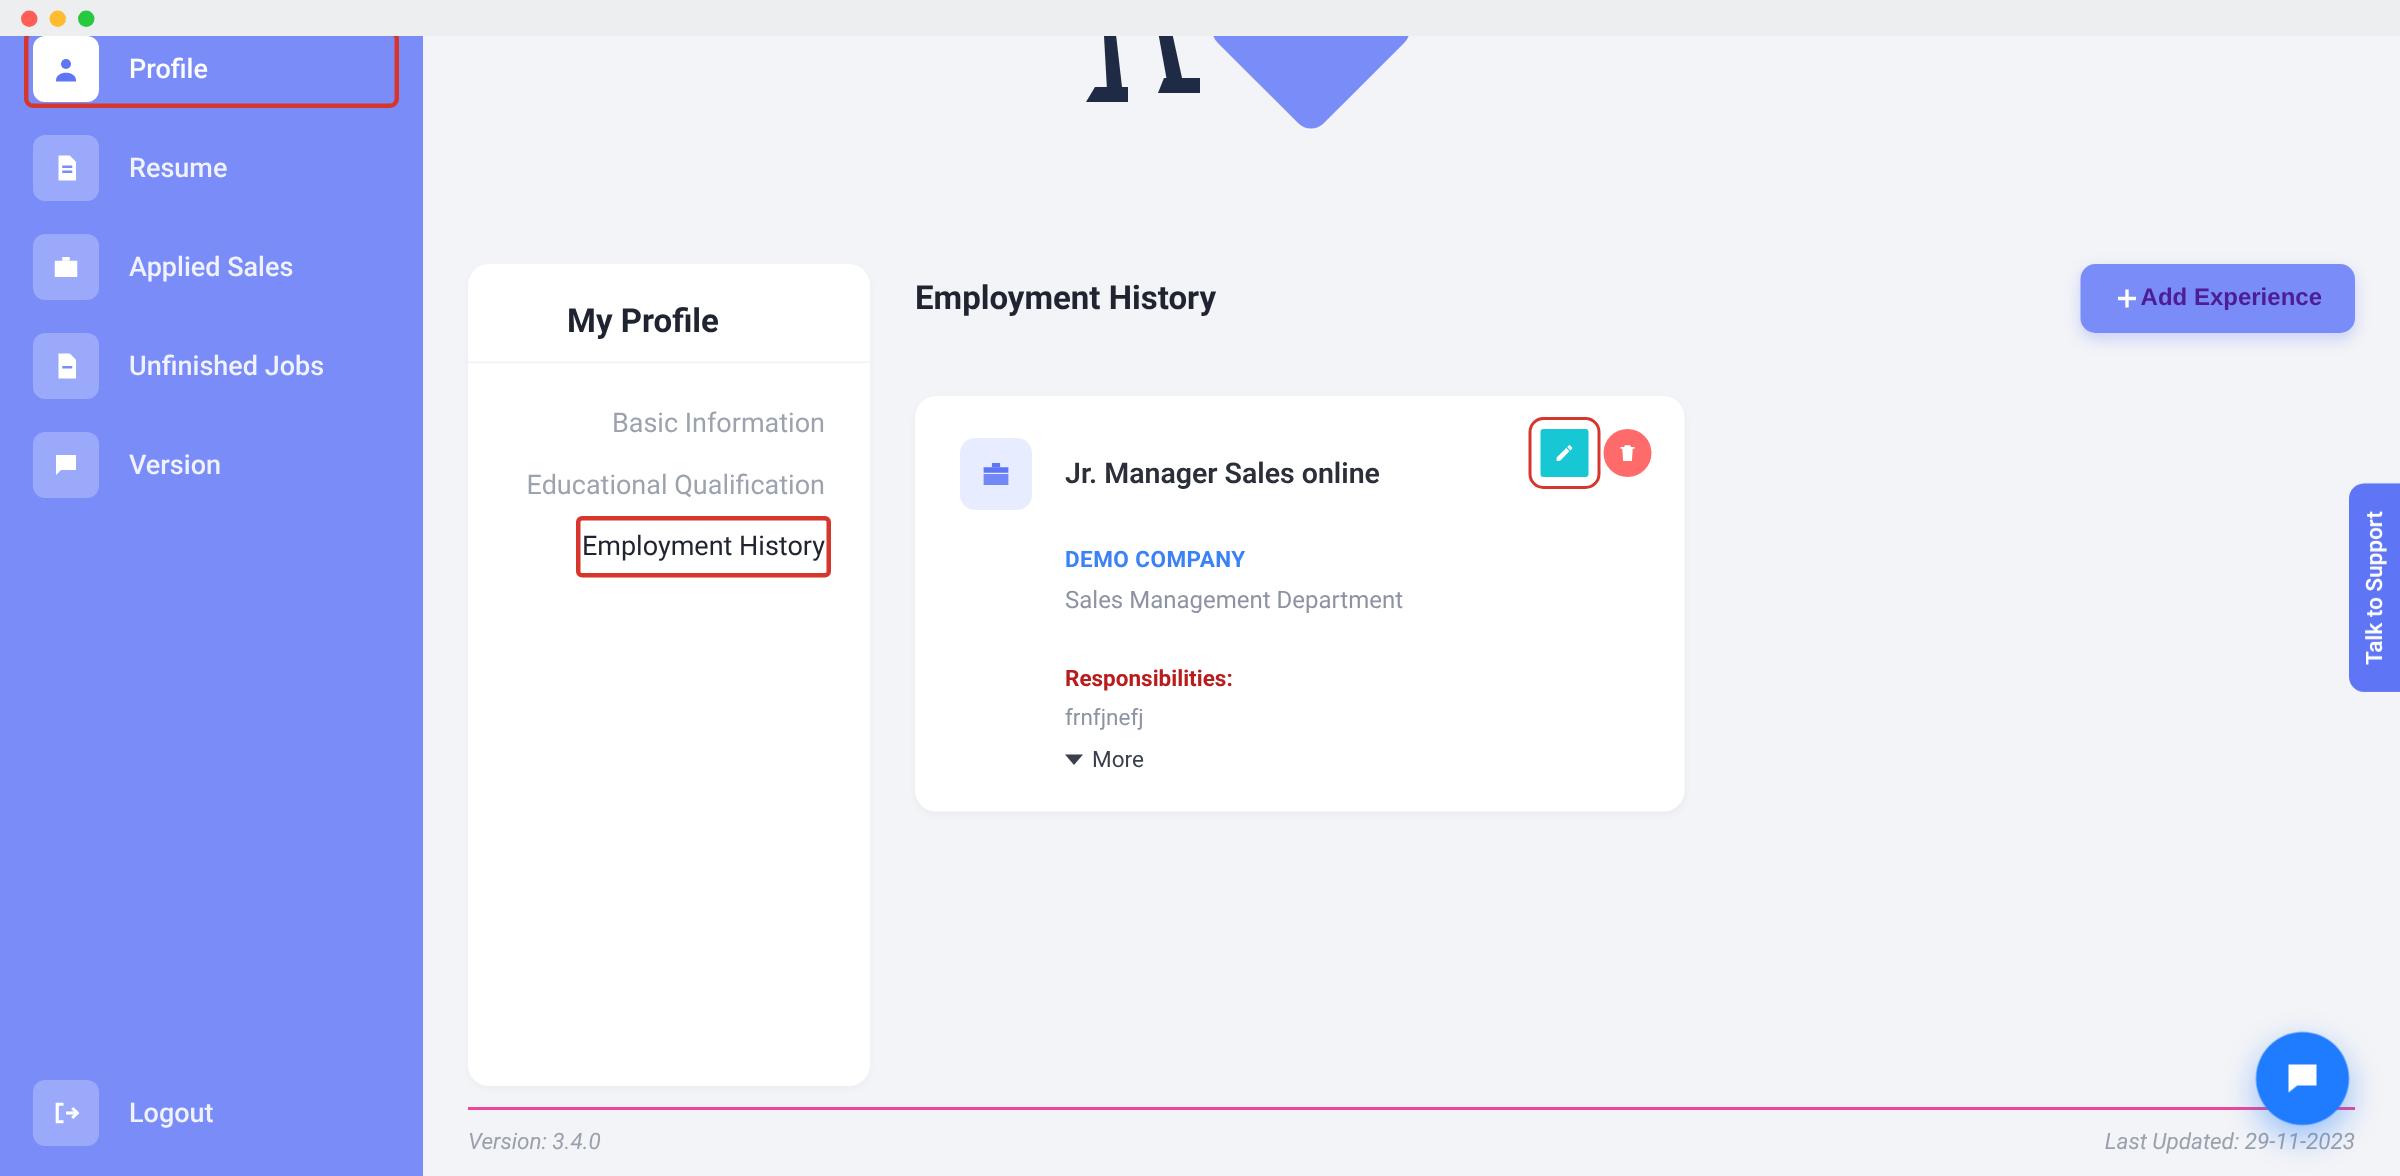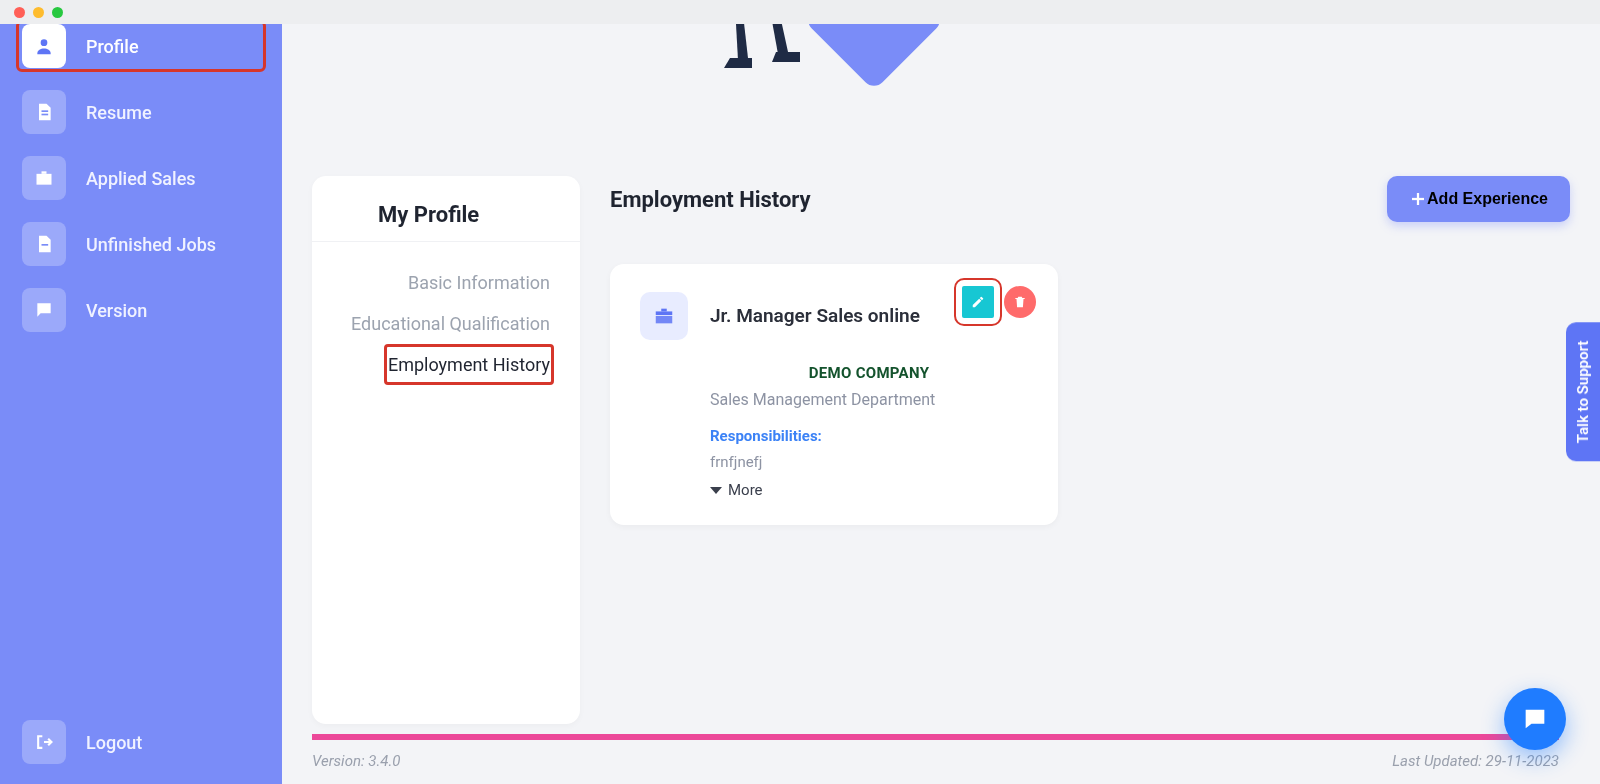--- a/index.html
+++ b/index.html
@@ -155,32 +155,32 @@
 
   
   .main-col { flex:1; display:flex; flex-direction:column; }
   .section-header {
     display:flex; align-items:center; justify-content:space-between;
     margin-bottom: 42px;
   }
   .section-title { font-size: 22px; font-weight:700; color:#1f2430; }
   .add-btn {
     display:flex; align-items:center; 
-    background:#7a8cf8; color:#000000;
+    background:#7a8cf8; color:#4c1d95;
     border:none; border-radius:10px;
     padding: 14px 22px;
     font-size:16px; font-weight:600;
     cursor:pointer;
     box-shadow: 0 4px 10px rgba(122,140,248,.35);
   }
   .plus-icon { width:18px; height:18px; }
 
   
   .exp-card {
-    width: 448px;
+    width: 513px;
     background:#fff;
     border-radius: 14px;
     padding: 28px 30px 26px 30px;
     box-shadow: 0 2px 6px rgba(0,0,0,.04);
     position:relative;
   }
   .exp-header { display:flex; align-items:flex-start; gap:22px; }
   .exp-icon {
     width:48px; height:48px; border-radius:10px; background:#e8ecff;
     display:flex; align-items:center; justify-content:center; color:#5e75f5;
@@ -192,32 +192,32 @@
     width:32px; height:32px; border-radius:50%;
     display:flex; align-items:center; justify-content:center;
     cursor:pointer;
     border:none;
   }
   .icon-btn.edit { background:#17c7d3; color:#fff; }
   .icon-btn.delete { background:#ff6b6b; color:#fff; }
   .icon-btn.edit.highlight-frame { outline: 2px solid #d6362b; outline-offset:6px; border-radius:2px;}
 
   .exp-body { margin-left:70px; margin-top:24px; display:flex; flex-direction:column; gap:8px;}
-  .exp-company { font-size:15px; font-weight:700; color:#14532d; letter-spacing:.3px;text-align:center;}
+  .exp-company { font-size:15px; font-weight:700; color:#3b82f6; letter-spacing:.3px;}
   .exp-dept { font-size:16px; color:#8d93a3;}
   .exp-dates { font-size:16px; color:#8d93a3;}
-  .exp-resp-label { font-size:15px; font-weight:700; color:#3b82f6; margin-top:10px;}
+  .exp-resp-label { font-size:15px; font-weight:700; color:#b91c1c; margin-top:26px;}
   .exp-resp { font-size:15px; color:#8d93a3;}
   .exp-more { font-size:15px; color:#3a3f4c; margin-top:2px; display:flex; align-items:center; gap:6px; cursor:pointer;}
   .caret-down { width:0; height:0; border-left:6px solid transparent; border-right:6px solid transparent; border-top:7px solid #3a3f4c;}
 
   
   .footer {
-    position:absolute; left:30px; right:41px; bottom:14px;
-    border-top:6px solid #ec4899;
+    position:absolute; left:30px; right:30px; bottom:14px;
+    border-top:2px solid #ec4899;
     padding-top:12px;
     display:flex; justify-content:space-between;
     font-style:italic; color:#9aa0ad; font-size:15px;
   }
 
   
   .support-tab {
     position: fixed;
     right: 0; top: 50%; transform: translateY(-50%);
     background:#5e75f5;

